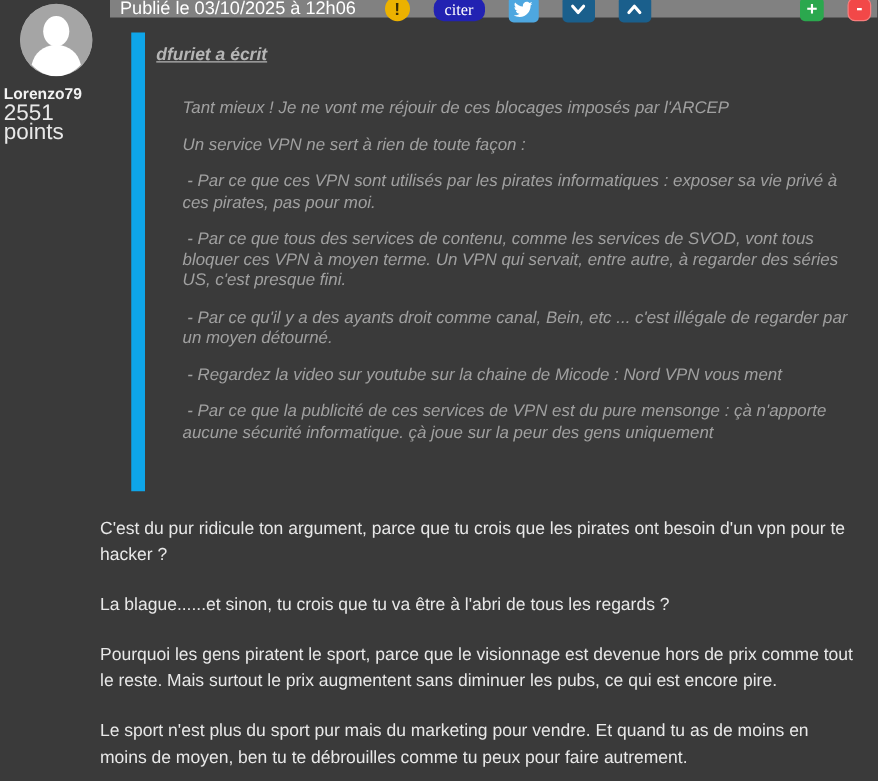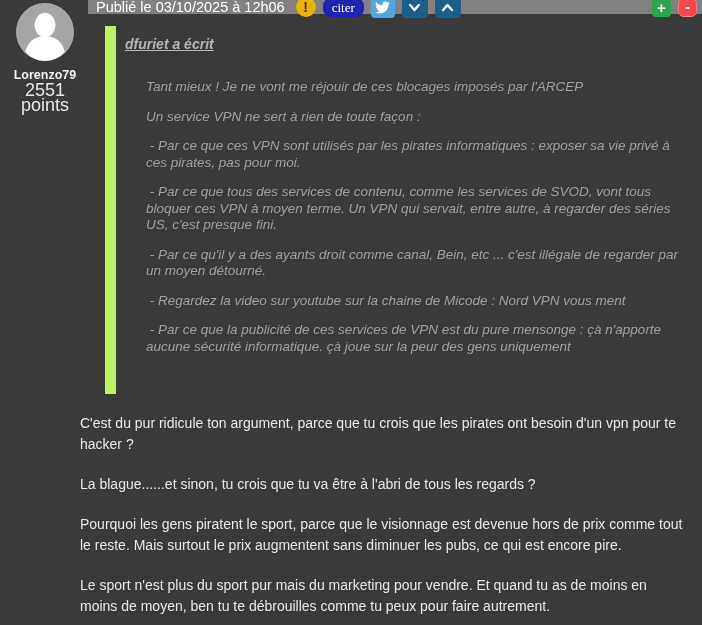--- a/index.html
+++ b/index.html
@@ -5,34 +5,34 @@
   * { box-sizing: border-box; margin: 0; padding: 0; }
   html, body { width: 702px; height: 625px; }
   body {
     background: #3a3a3a;
     font-family: "Liberation Sans", "DejaVu Sans", sans-serif;
     overflow: hidden;
   }
   .page { position: relative; width: 702px; height: 625px; }
 
   
-  .author-box { position: absolute; top: 2px; left: 3px; width: 84px; text-align: center; }
+  .author-box { position: absolute; top: 2px; left: 3px; width: 84px; }
   .avatar {
     width: 58px; height: 58px; border-radius: 50%;
     background: #a5a5a5; margin: 1px auto 7px auto;
     overflow: hidden; cursor: pointer;
   }
   .avatar svg { display: block; width: 100%; height: 100%; }
   .username { color: #f2f2f2; font-weight: bold; font-size: 12.5px; line-height: 15px; cursor: pointer; }
   .points   { color: #e8e8e8; font-size: 18px; line-height: 15px; }
 
   
   .header-bar {
     margin-left: 88px; height: 14px; background: #818181;
-    display: flex; align-items: center; gap: 7px; padding: 0 4px 0 8px;
+    display: flex; align-items: center; gap: 19px; padding: 0 4px 0 8px;
   }
   .published { color: #ffffff; font-size: 14.5px; white-space: nowrap; margin-right: 4px; }
   .warning {
     width: 20px; height: 20px; border-radius: 50%;
     background: #ecb200; color: #3d2e00;
     font-weight: bold; font-size: 14px; line-height: 20px;
     text-align: center; flex-shrink: 0; cursor: pointer;
   }
   .citer {
     background: #2222b2; color: #ffffff; border: none; border-radius: 8px;
@@ -56,21 +56,21 @@
   .minus {
     width: 19px; height: 19px; border-radius: 6px;
     background: #f24848; border: 1px solid #f87d7d;
     color: #ffffff; font-weight: bold; font-size: 15px;
     line-height: 16px; text-align: center; margin-right: 1px;
   }
 
   
   blockquote {
     margin: 12px 14px 0 105px;
-    border-left: 11px solid #bef264;
+    border-left: 11px solid #0ea5e9;
     padding: 9px 4px 26px 9px;
   }
   .qheader {
     color: #b5b5b5; font-weight: bold; font-style: italic;
     text-decoration: underline; font-size: 14px; cursor: pointer;
     margin-bottom: 14px; display: inline-block;
   }
   .qpara {
     color: #a0a0a0; font-style: italic; font-size: 13.5px;
     line-height: 16.5px; margin: 13px 0 13px 21px; white-space: pre-wrap;

